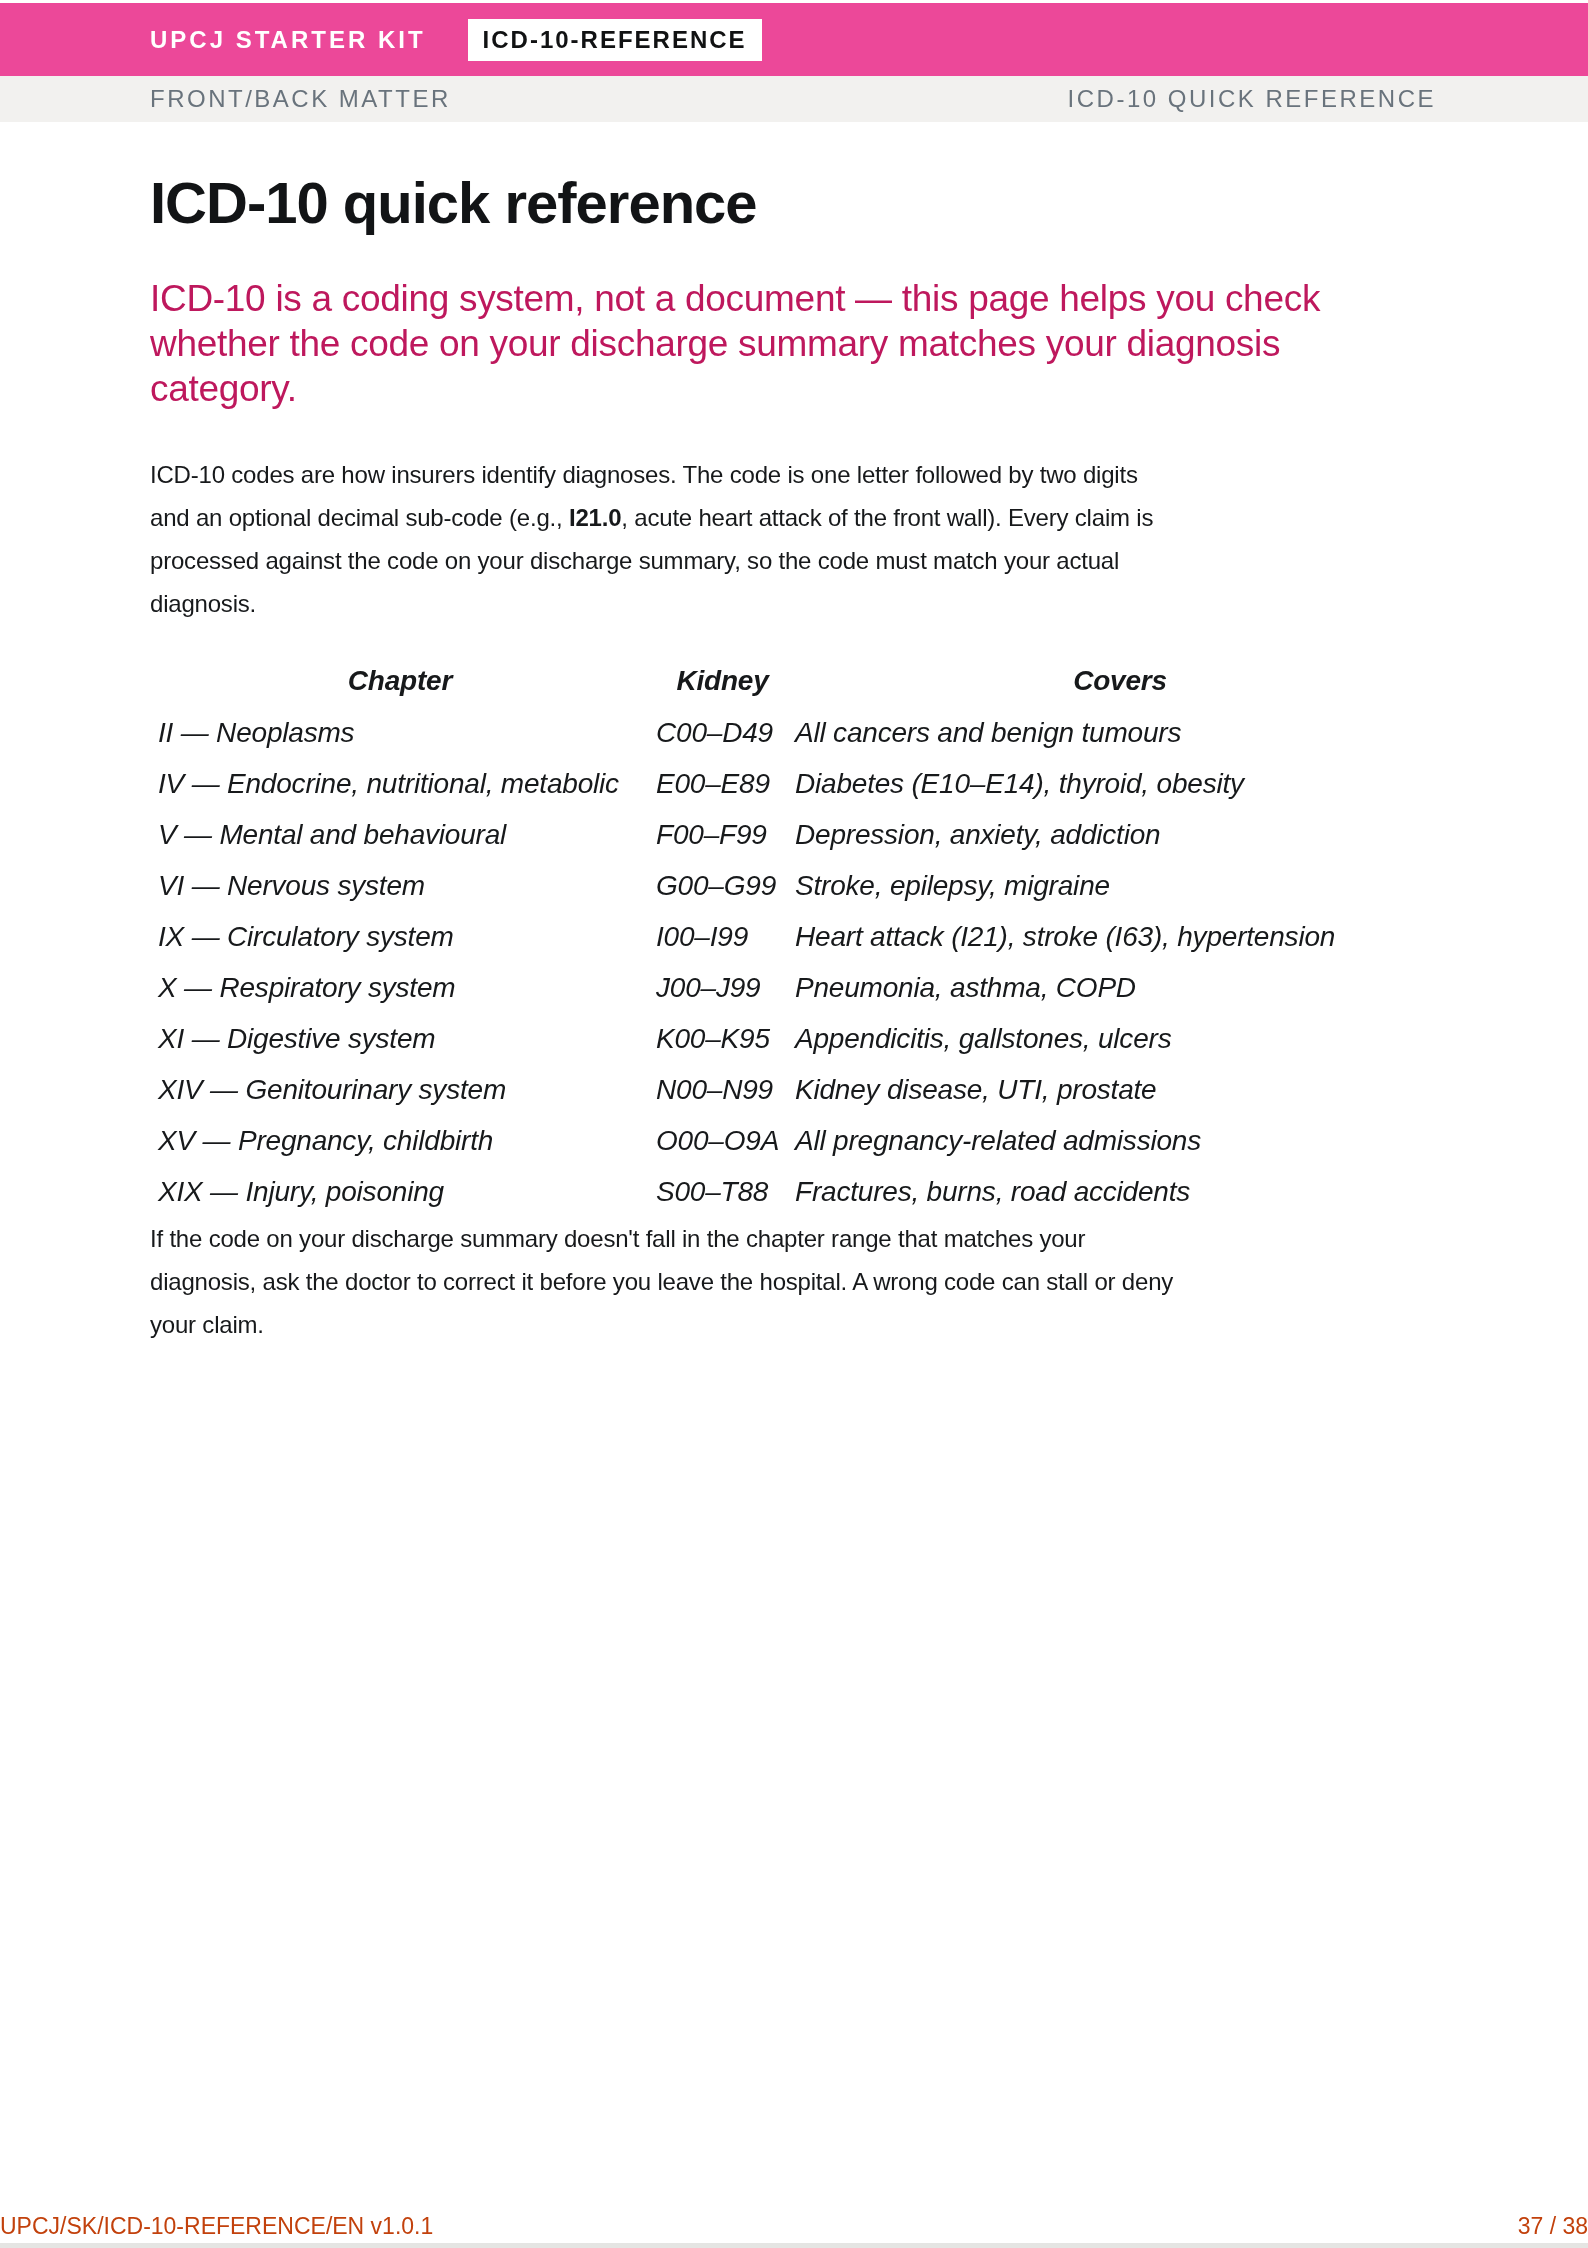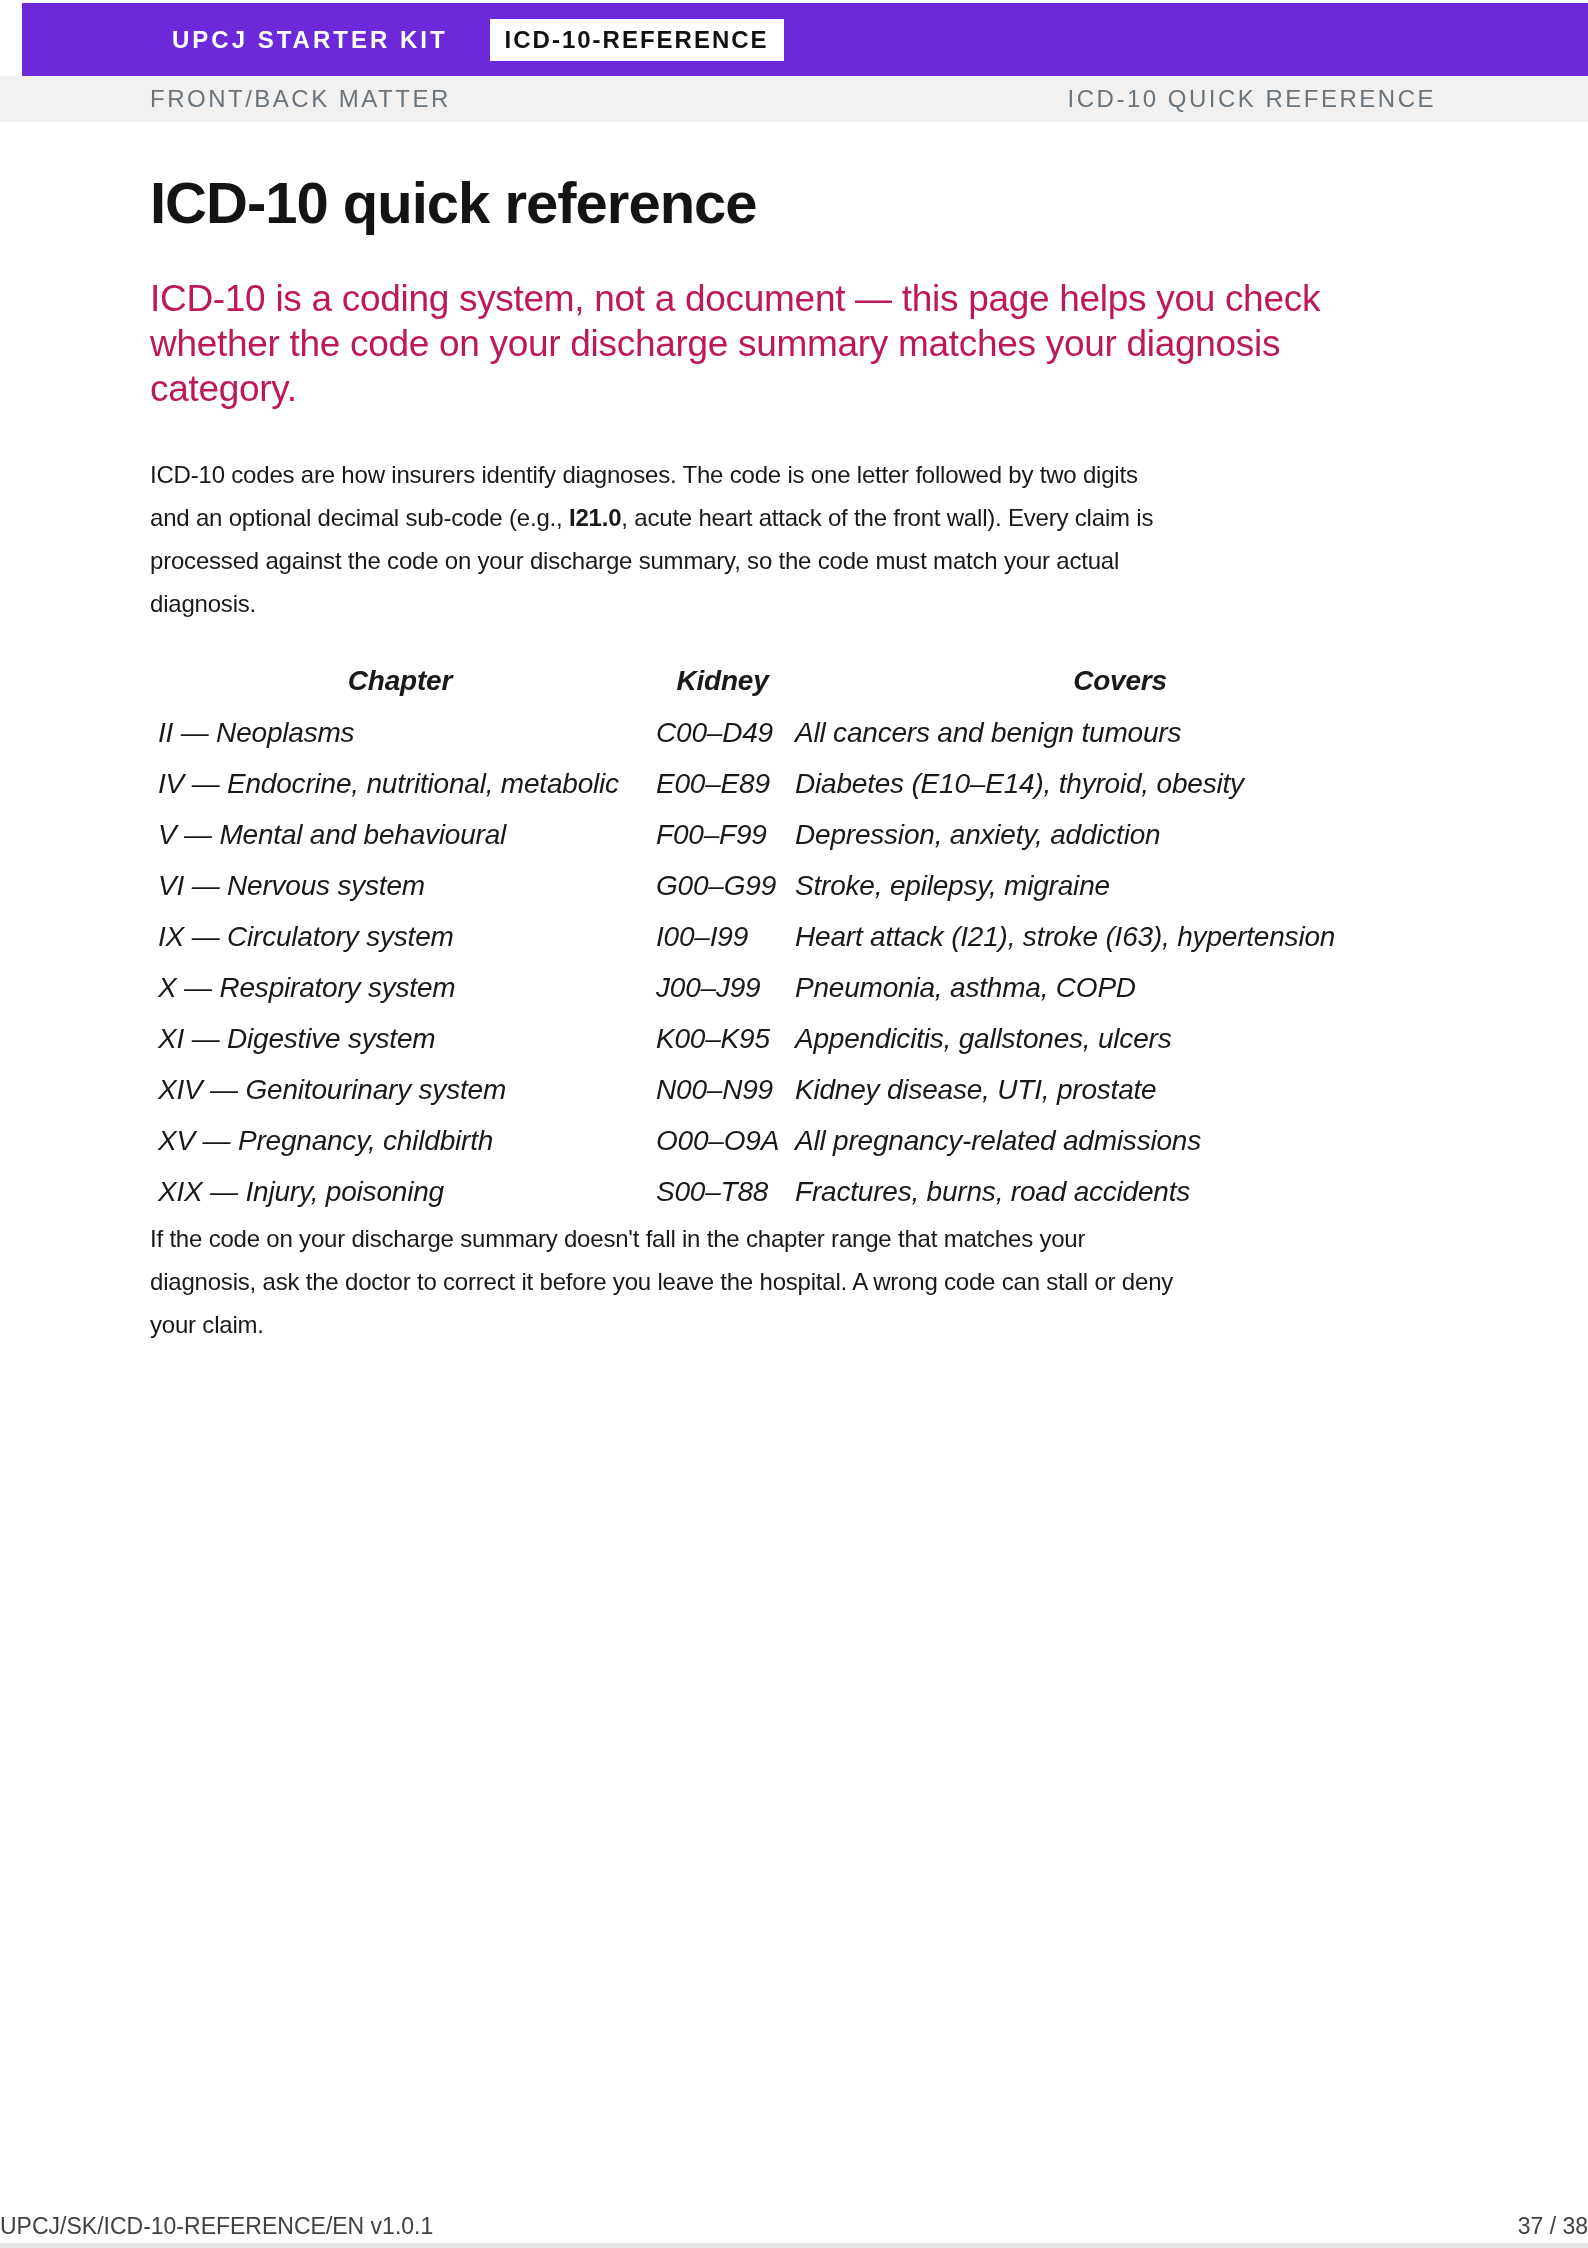--- a/index.html
+++ b/index.html
@@ -4,22 +4,22 @@
 <style>
   html, body { margin:0; padding:0; }
   body {
     width:1588px; height:2248px; position:relative;
     background:#ffffff; overflow:hidden;
     font-family:"Liberation Sans", sans-serif;
     color:#17191b;
   }
   .topstrip { height:3px; background:#ffffff; }
   .appbar {
-    background:#6d28d9; height:73px;
-    display:flex; align-items:center; padding-left:150px;margin-left:22px;
+    background:#ec4899; height:73px;
+    display:flex; align-items:center; padding-left:150px;
   }
   .brand {
     color:#ffffff; font-weight:bold; font-size:24px; letter-spacing:3px;
   }
   .badge {
     background:#ffffff; color:#111213; font-weight:bold;
     font-size:24px; letter-spacing:2px; padding:7px 15px; margin-left:42px;
   }
   .subbar {
     background:#f2f1ef; height:46px;
@@ -48,21 +48,21 @@
   }
   .t-head { height:52px; font-weight:bold; }
   .t-head .c { text-align:center; }
   .t-row { white-space:nowrap; }
   .t-row .chapter { padding-left:8px; }
   .t-row .range { padding-left:6px; }
   .outro { margin-top:0; }
   .footer {
     position:absolute; left:0; right:0; bottom:8px;
     display:flex; justify-content:space-between; align-items:baseline;
-    color:#404040; font-size:23px; letter-spacing:0;
+    color:#c2410c; font-size:23px; letter-spacing:0;
   }
   .bottomstrip {
     position:absolute; left:0; right:0; bottom:0;
     height:5px; background:#e5e5e3;
   }
 </style>
 </head>
 <body>
 
 <div class="topstrip"></div>

